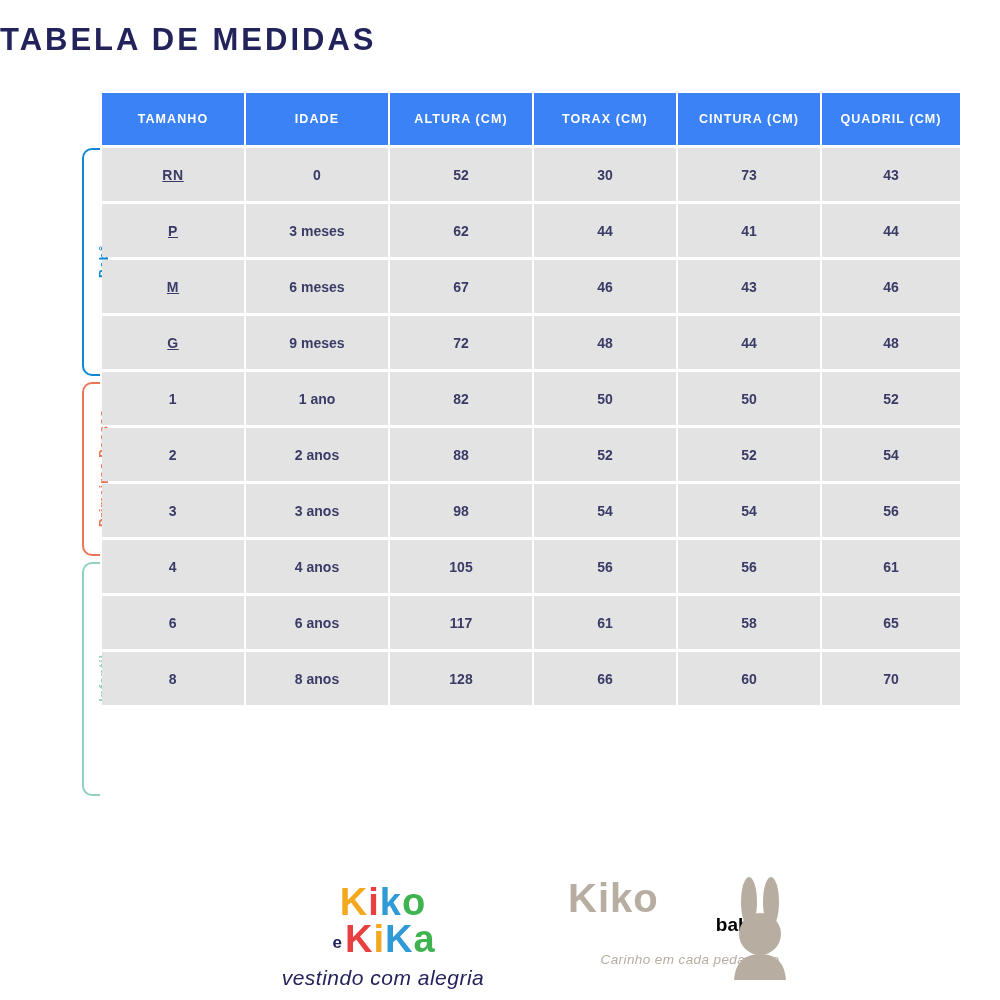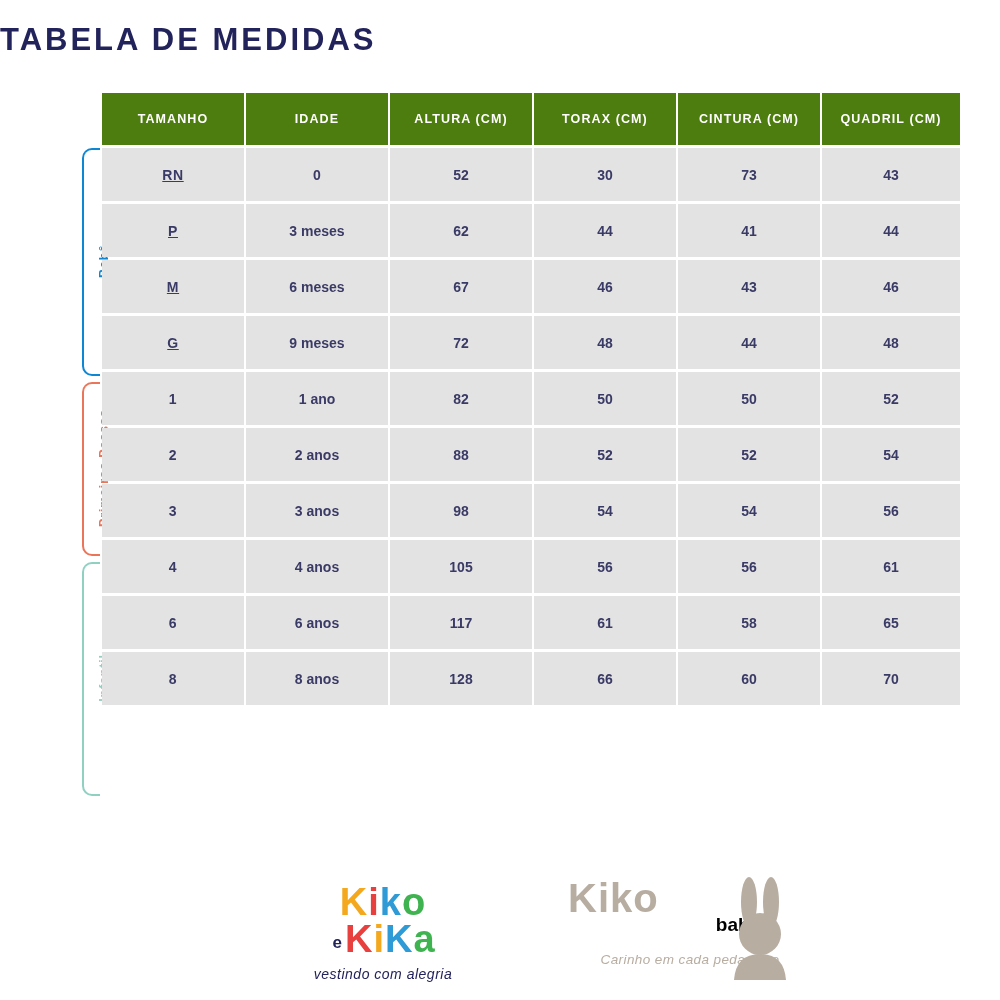--- a/index.html
+++ b/index.html
@@ -35,21 +35,21 @@
     top: 90px;
     width: 848px;
   }
   table.sizes {
     border-collapse: separate;
     border-spacing: 2px 3px;
     width: 848px;
     table-layout: fixed;
   }
   table.sizes th {
-    background: #4d7c0f;
+    background: #3b82f6;
     color: #ffffff;
     font-size: 12.5px;
     font-weight: bold;
     letter-spacing: 1.1px;
     height: 52px;
     text-align: center;
     vertical-align: middle;
     padding: 0;
   }
   table.sizes td {
@@ -133,21 +133,21 @@
   .kiko-word .l5 { color: #e8403f; }
   .e-mid {
     display: inline-block;
     font-size: 17px;
     color: #23235b;
     vertical-align: middle;
     padding: 0 2px;
   }
   .tagline-left {
     margin-top: 8px;
-    font-size: 14px;
+    font-size: 21px;
     color: #23235b;
     font-style: italic;
     letter-spacing: 0.5px;
   }
   .logo-right {
     position: absolute;
     left: 560px;
     top: 14px;
     width: 260px;
     text-align: center;

